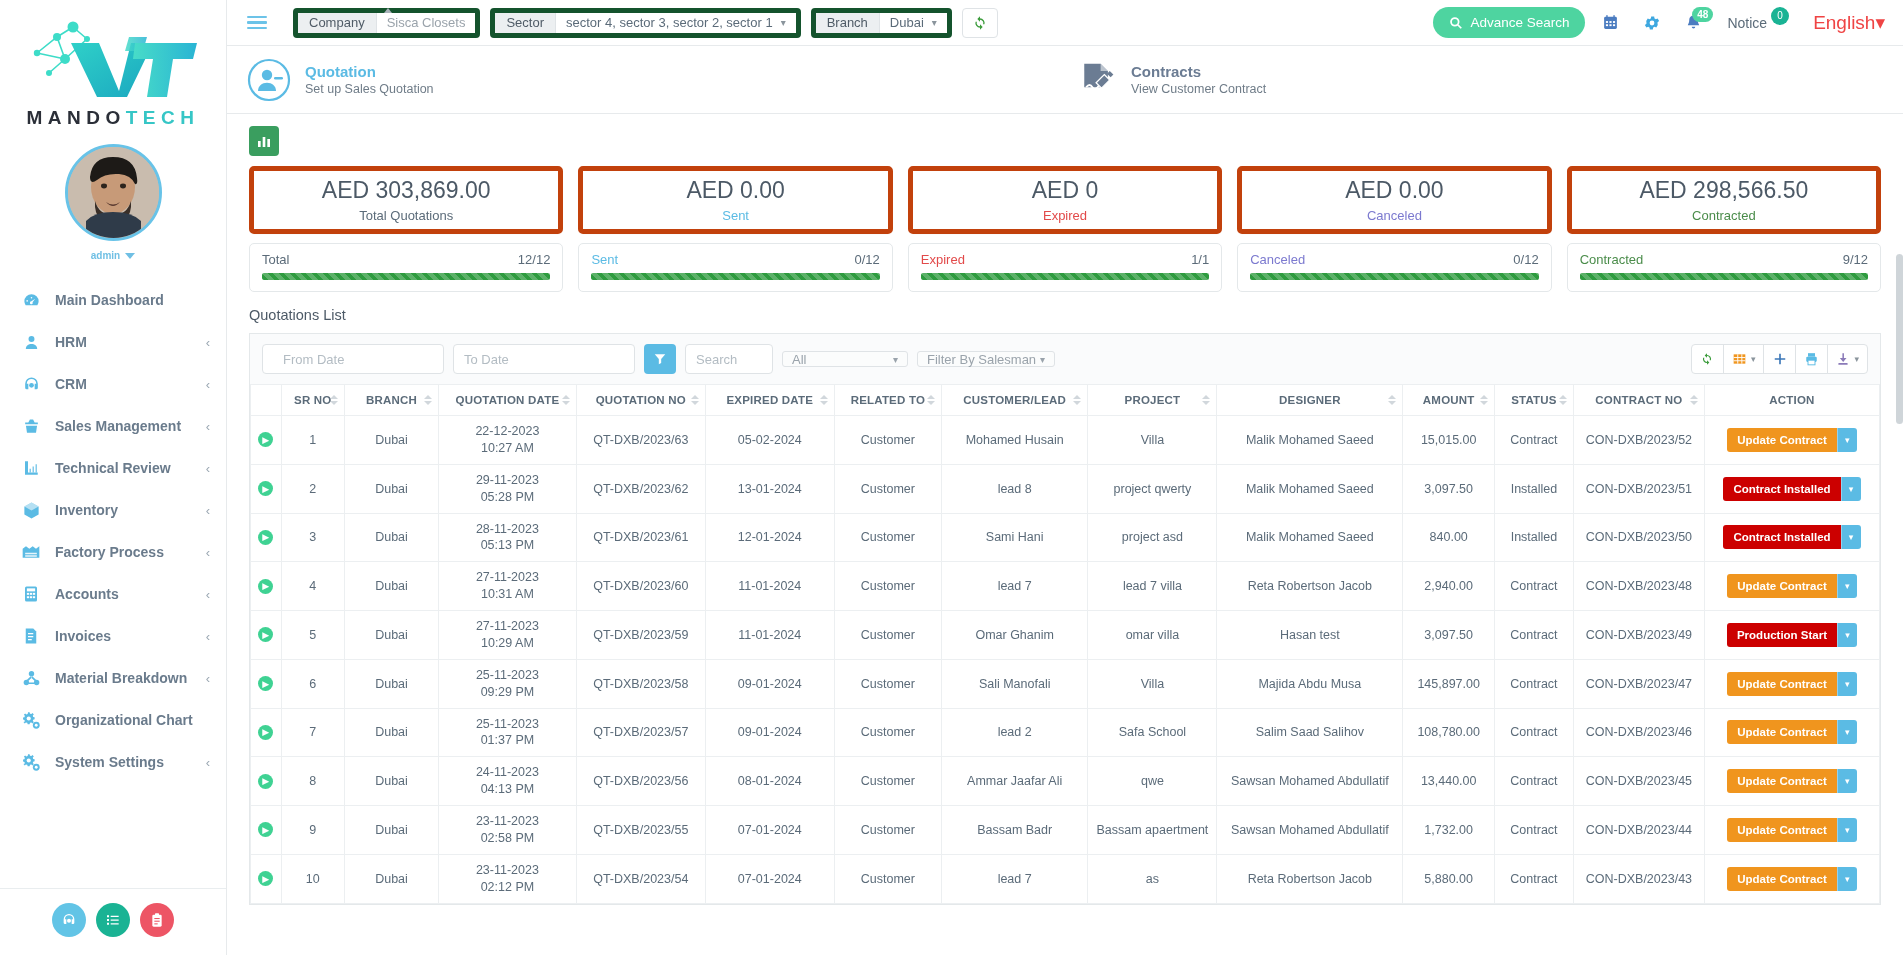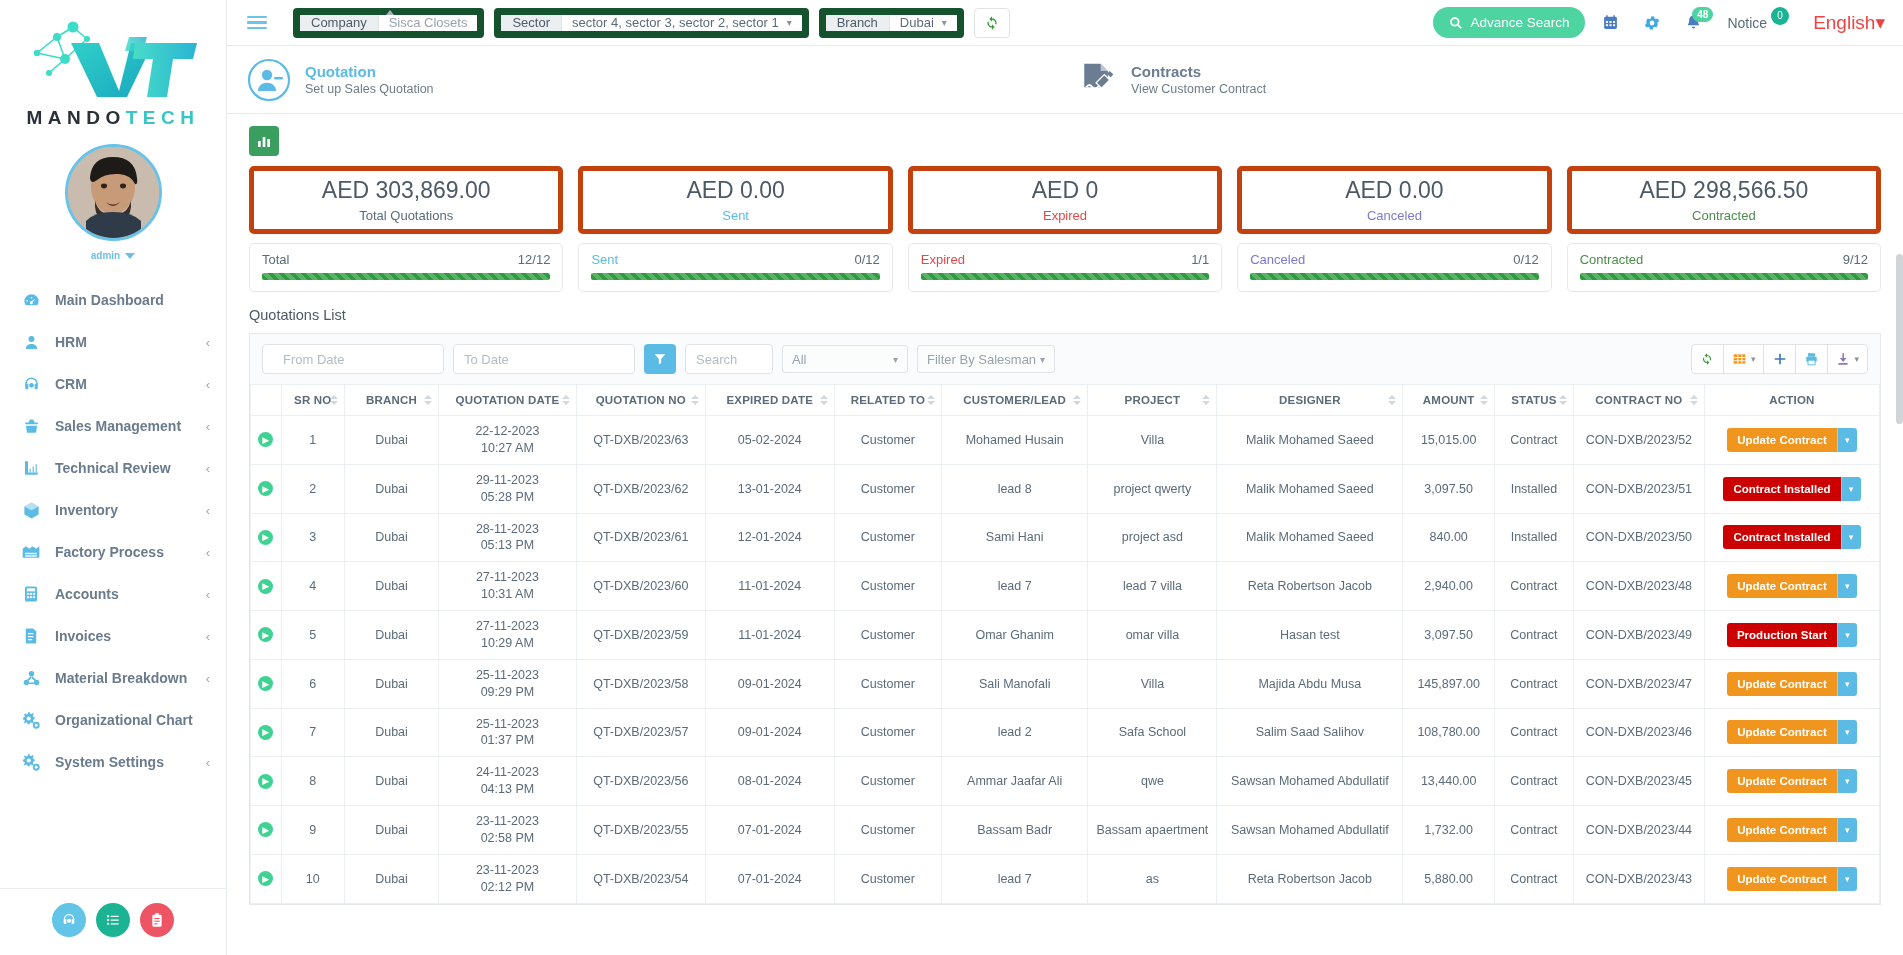--- a/index.html
+++ b/index.html
@@ -88,21 +88,21 @@
 
   .topbar {
     height: 46px; min-height:46px; background: #fff;
     border-bottom: 1px solid #e7eaec;
     display: flex; align-items: center; padding: 0 18px 0 14px;
     gap: 10px;
   }
   .hamburger { display: flex; flex-direction: column; gap: 3px; cursor: pointer; padding: 4px 6px; margin-right: 10px;}
   .hamburger span { display:block; width: 20px; height: 2.5px; background: #6cc3e8; border-radius: 1px;}
 
-  .ig { display: flex; align-items: stretch; border: 7px solid #14532d; border-radius: 4px; overflow: visible; height: 30px; position:relative;}
+  .ig { display: flex; align-items: stretch; border: 5px solid #14532d; border-radius: 4px; overflow: visible; height: 30px; position:relative;}
   .ig .lbl {
     background: #eceff1; color: #4f5b66; font-size: 13px;
     display:flex; align-items:center; padding: 0 11px; border-right: 1px solid #dfe3e6;
     white-space: nowrap;
   }
   .ig .val {
     display:flex; align-items:center; padding: 8px 10px; color: #9aa3ab; font-size: 13px;
     white-space: nowrap; background:#fff; cursor: pointer; gap: 8px; text-align: right;
   }
   .ig .val.dark { color: #5b6b79; }
@@ -194,21 +194,21 @@
   }
   .inp::placeholder { color:#b3bcc3; }
   .inp.from { width: 182px; padding-left: 20px; }
   .inp.to { width: 182px; }
   .inp.search { width: 88px; }
   .funnel {
     width: 32px; height: 30px; background: #5bbbe4; border-radius: 4px;
     display:flex;align-items:center;justify-content:center; color:#fff; cursor:pointer;
   }
   .sel {
-    height: 28px; border: 1px solid #dfe3e6; border-radius: 3px; background:#fbfcfc;
+    height: 16px; border: 1px solid #dfe3e6; border-radius: 3px; background:#fbfcfc;
     display:flex; align-items:center; justify-content: space-between;
     padding: 0 9px; font-size: 13px; color:#9aa3ab; cursor:pointer;
   }
   .sel.all { width: 126px; }
   .sel.salesman { width: 138px; }
   .sel .c { color:#9aa3ab; font-size:10px; }
   .tool-right { margin-left:auto; display:flex; }
   .tbtn {
     height: 30px; min-width: 33px; border: 1px solid #dfe3e6; background:#fff;
     display:flex; align-items:center; justify-content:center; gap:4px;

